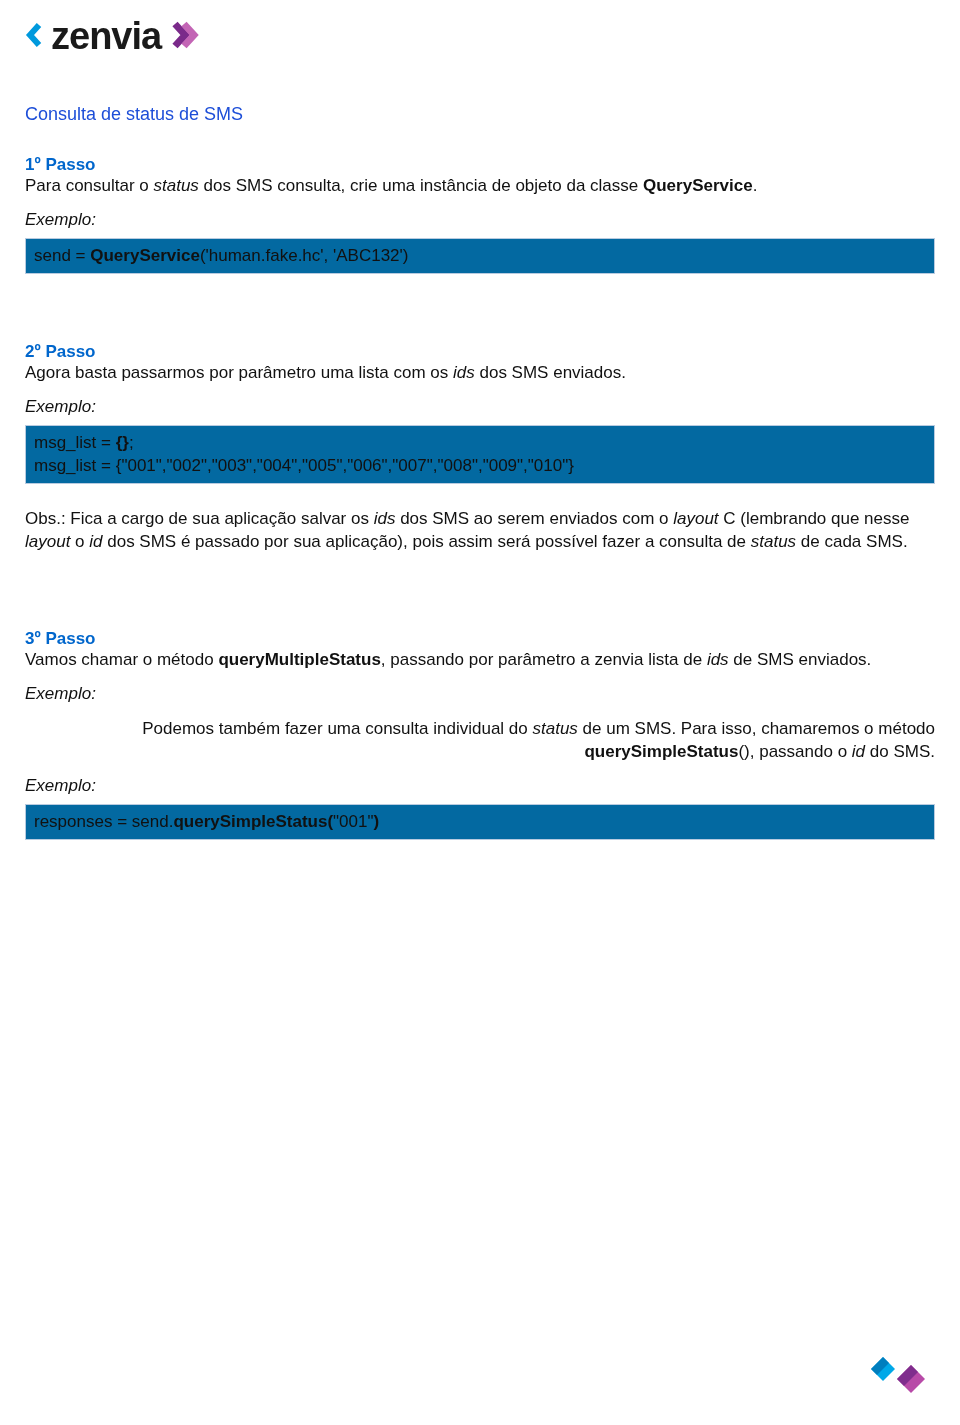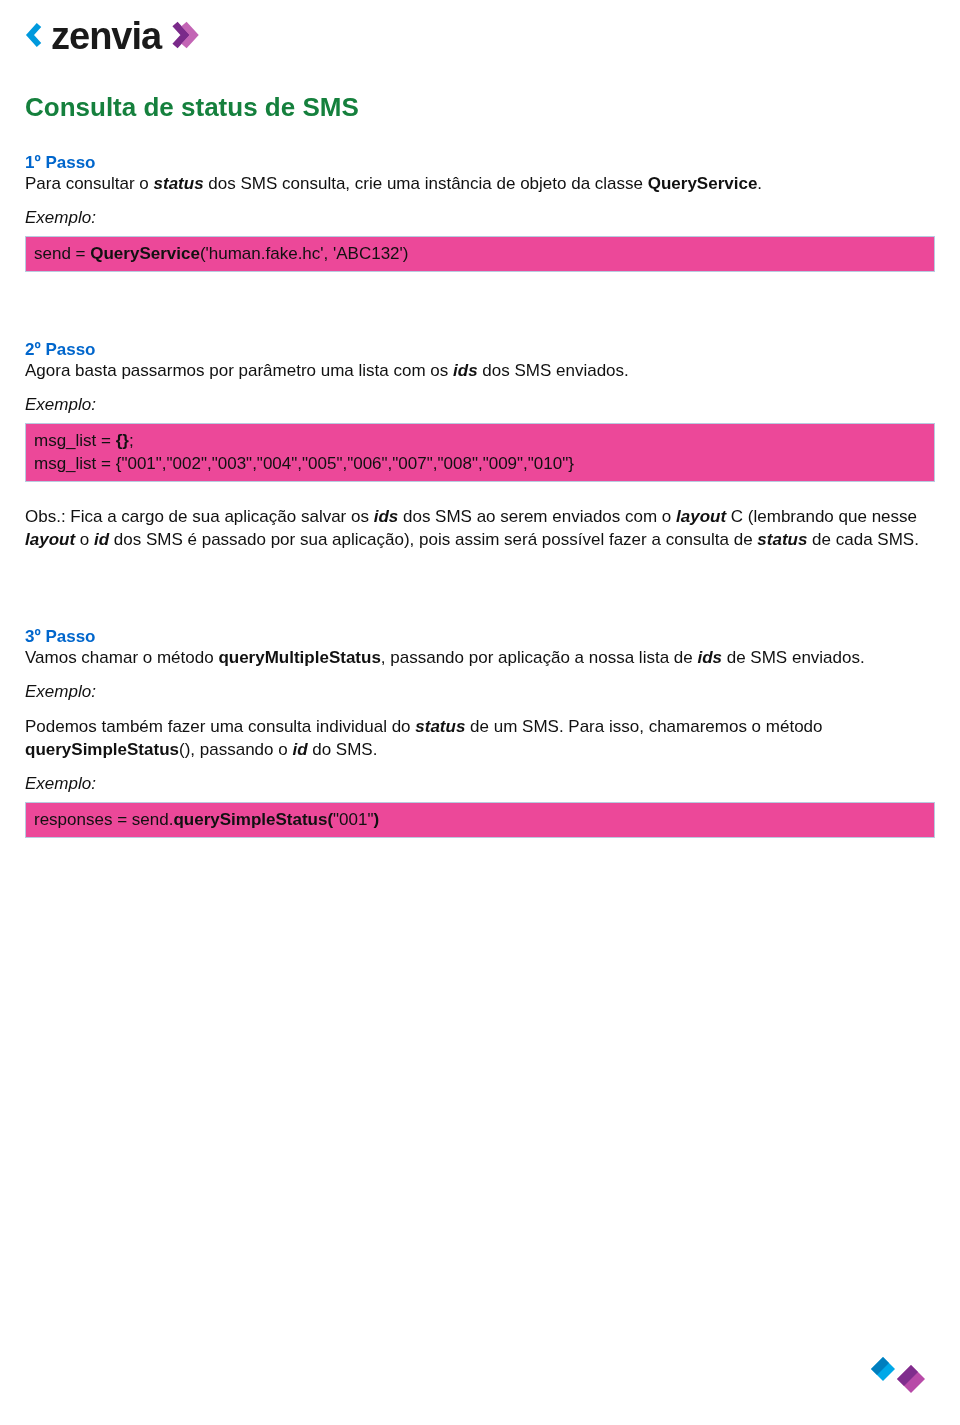--- a/index.html
+++ b/index.html
@@ -12,41 +12,41 @@
   .page {
     width: 960px;
     min-height: 1425px;
     padding: 15px 25px 40px 25px;
     box-sizing: border-box;
     position: relative;
   }
   .logo-wrap {
     display: flex;
     align-items: center;
-    margin-bottom: 34px;
+    margin-bottom: 46px;
   }
   .logo-chevron-left {
     display: inline-block;
     margin-right: 6px;
   }
   .logo-text {
     font-size: 38px;
     font-weight: 800;
     letter-spacing: -1px;
     color: #1a1a1a;
     font-family: Arial, sans-serif;
   }
   .logo-chevron-right {
     display: inline-block;
     margin-left: 10px;
   }
   .section-title {
-    font-size: 26px;
-    font-weight: bold;
-    color: #15803d;
+    font-size: 18px;
+    font-weight: normal;
+    color: #1d4ed8;
     margin: 0 0 30px 0;
   }
   .passo {
     font-weight: bold;
     color: #0066cc;
     font-size: 17px;
     display: block;
     margin-top: 15px;
   }
   .body-text {
@@ -56,29 +56,29 @@
     line-height: 1.35;
   }
   .exemplo {
     font-size: 17px;
     color: #111;
     margin: 12px 0 8px 0;
     font-style: italic;
   }
   .code-box {
     border: 1px solid #b8cbe0;
-    background: #ec4899;
+    background: #0369a1;
     padding: 5px 8px;
     font-size: 17px;
     font-family: Verdana, Arial, sans-serif;
     color: #111;
     margin-bottom: 8px;
     line-height: 1.4;
   }
-  .italic { font-style: italic; font-weight: bold; }
+  .italic { font-style: italic; }
   .bold { font-weight: bold; }
   .footer-gems {
     position: absolute;
     bottom: 20px;
     right: 25px;
   }
   .page-num {
     position: absolute;
     bottom: 38px;
     right: 40px;
@@ -131,25 +131,25 @@
     <span>msg_list = {"001","002","003","004","005","006","007","008","009","010"}</span>
   </div>
   <p class="body-text" style="margin-top:24px;">
     <span>Obs.: Fica a cargo de sua aplicação salvar os </span><span class="italic">ids</span><span> dos SMS ao serem enviados com o </span><span class="italic">layout</span><span> C (lembrando que nesse </span><span class="italic">layout</span><span> o </span><span class="italic">id</span><span> dos SMS é passado por sua aplicação), pois assim será possível fazer a consulta de </span><span class="italic">status</span><span> de cada SMS.</span>
   </p>
 
   <div class="gap-lg"></div>
 
   <span class="passo">3º Passo</span>
   <p class="body-text">
-    <span>Vamos chamar o método </span><span class="bold">queryMultipleStatus</span><span>, passando por aplicação a nossa lista de </span><span class="italic">ids</span><span> de SMS enviados.</span>
+    <span>Vamos chamar o método </span><span class="bold">queryMultipleStatus</span><span>, passando por parâmetro a zenvia lista de </span><span class="italic">ids</span><span> de SMS enviados.</span>
   </p>
   <p class="exemplo">Exemplo:</p>
 
-  <p class="body-text" style="margin-top:14px;">
+  <p class="body-text" style="margin-top:14px;text-align:right;">
     <span>Podemos também fazer uma consulta individual do </span><span class="italic">status</span><span> de um SMS. Para isso, chamaremos o método </span><span class="bold">querySimpleStatus</span><span>(), passando o </span><span class="italic">id</span><span> do SMS.</span>
   </p>
   <p class="exemplo">Exemplo:</p>
   <div class="code-box">
     <span>responses = send.</span><span class="bold">querySimpleStatus(</span><span>"001"</span><span class="bold">)</span>
   </div>
 
   <div class="page-num">12</div>
   <div class="footer-gems">
     <svg width="70" height="50" viewBox="0 0 70 50">

